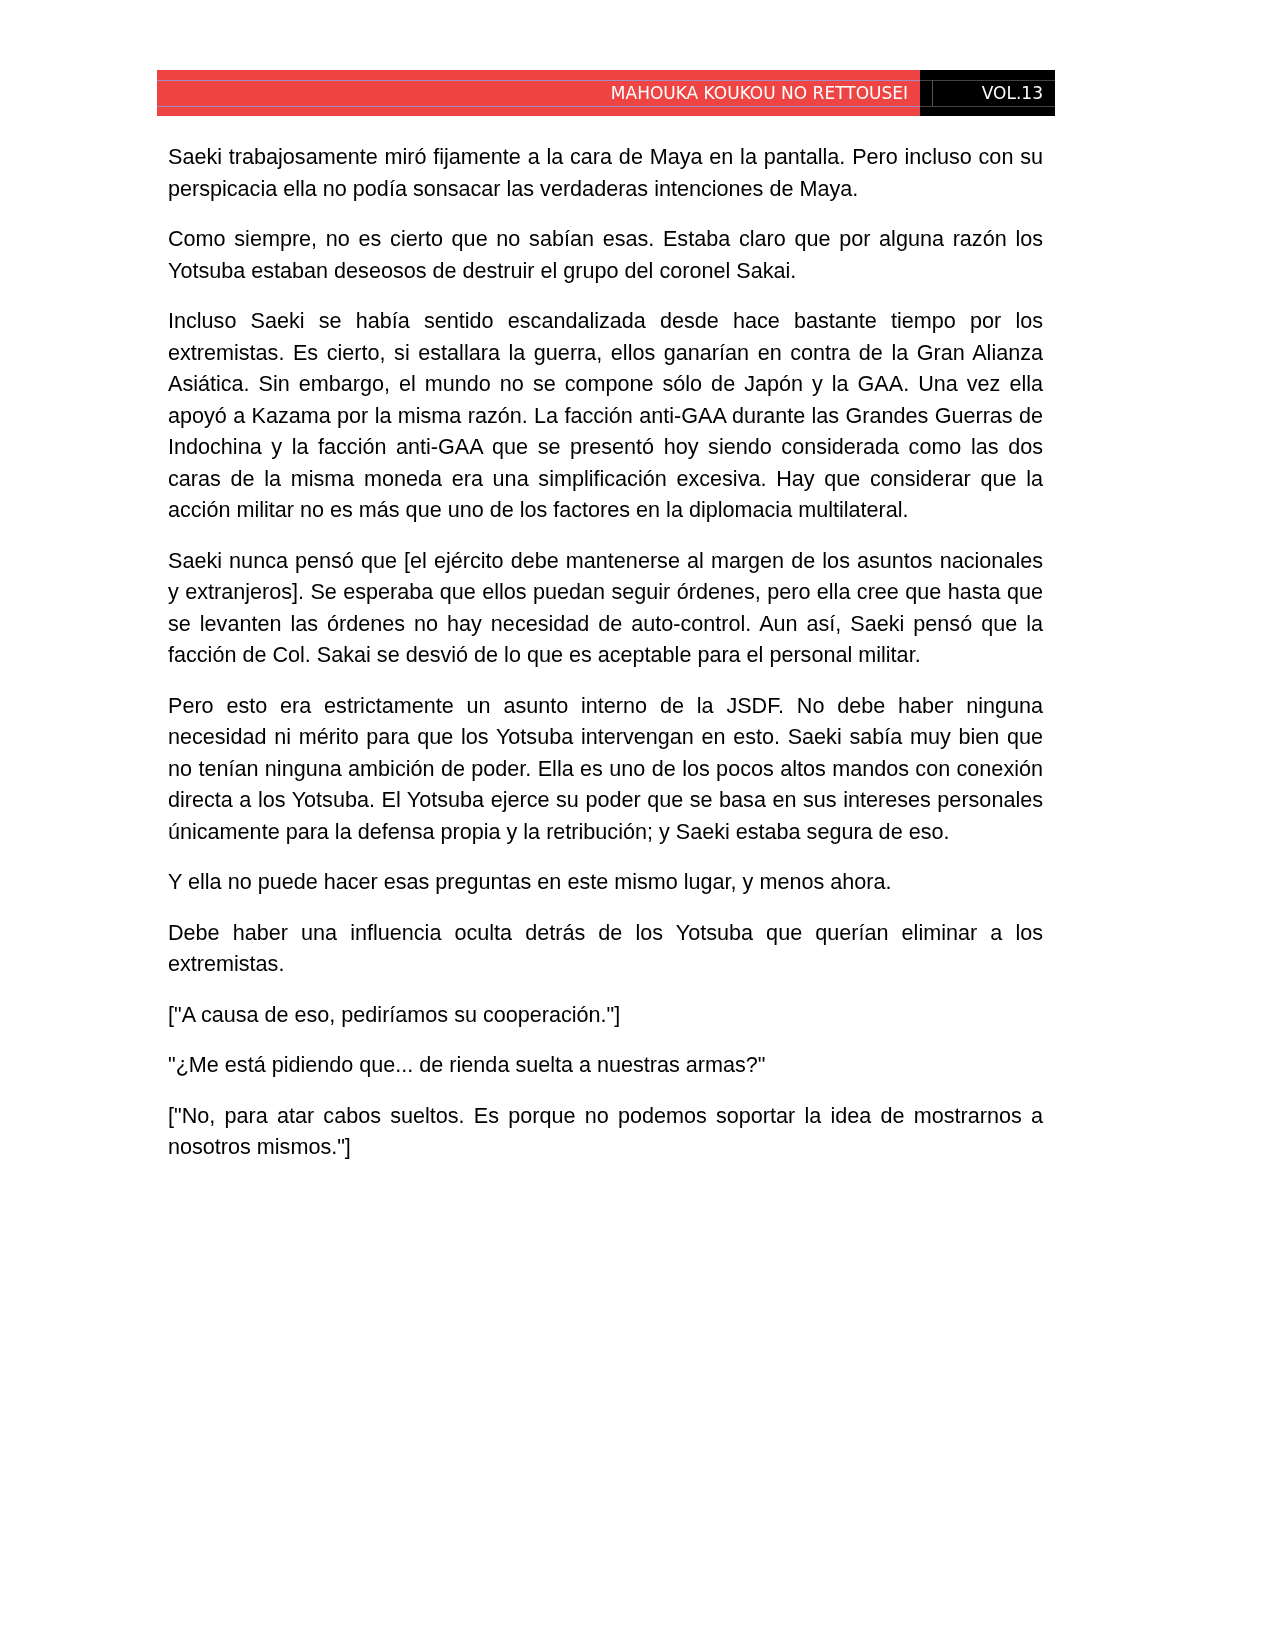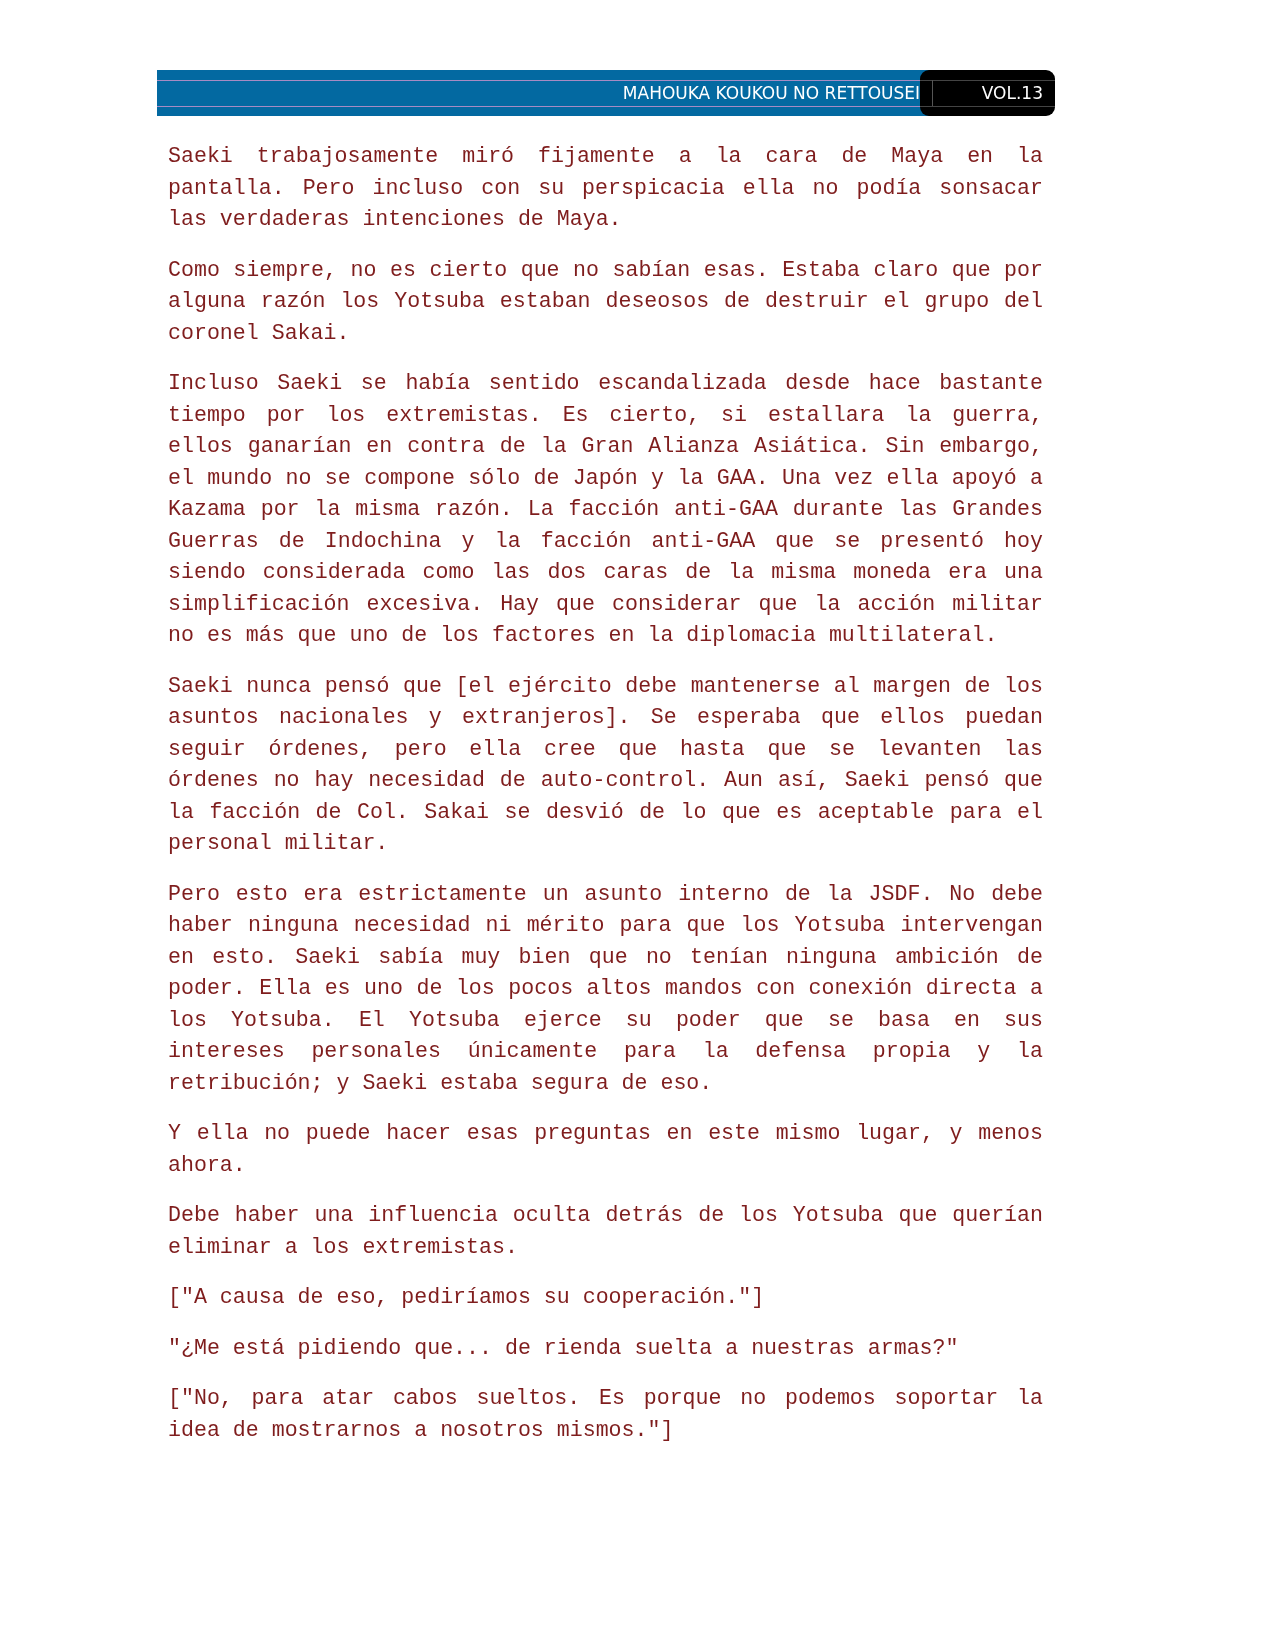--- a/index.html
+++ b/index.html
@@ -1,27 +1,27 @@
 <!DOCTYPE html>
 <html><head>
 <meta charset="utf-8">
 <style>
   html, body { margin:0; padding:0; background:#ffffff; }
   body { width:1275px; height:1650px; position:relative; overflow:hidden; }
   .header { position:absolute; left:157px; top:70px; width:898px; height:46px; }
-  .header .purple { position:absolute; left:0; top:0; width:763px; height:46px; background:#0369a1;padding-left:12px; }
+  .header .purple { position:absolute; left:0; top:0; width:763px; height:46px; background:#ef4444; }
   .header .purple .line1 { position:absolute; left:0; right:0; top:10px; height:1px; background:#a68bc4; }
   .header .purple .line2 { position:absolute; left:0; right:0; top:36px; height:1px; background:#a68bc4; }
   .header .title { position:absolute; right:12px; top:10px; line-height:26px; font-family:"DejaVu Sans", sans-serif; font-size:17px; color:#ffffff; letter-spacing:0px; }
-  .header .black { position:absolute; left:763px; top:0; width:135px; height:46px; background:#000000;border-radius:9px; }
+  .header .black { position:absolute; left:763px; top:0; width:135px; height:46px; background:#000000; }
   .header .black .sep { position:absolute; left:12px; top:10px; width:1px; height:26px; background:#555; }
   .header .black .hline1 { position:absolute; left:0; right:0; top:10px; height:1px; background:#444; }
   .header .black .hline2 { position:absolute; left:0; right:0; top:36px; height:1px; background:#444; }
   .header .vol { position:absolute; right:12px; top:10px; line-height:26px; font-family:"DejaVu Sans", sans-serif; font-size:17px; color:#ffffff; }
-  .content { position:absolute; left:168px; top:141px; width:875px; font-family:Liberation Mono, monospace; font-size:21.6px; line-height:31.5px; color:#7f1d1d; }
+  .content { position:absolute; left:168px; top:141px; width:875px; font-family:Liberation Sans, sans-serif; font-size:21.6px; line-height:31.5px; color:#000000; }
   .content p { margin:0 0 19px 0; text-align:justify; }
 </style>
 </head>
 <body>
 
 <div class="header">
   <div class="purple">
     <div class="line1"></div>
     <div class="line2"></div>
     <span class="title">MAHOUKA KOUKOU NO RETTOUSEI</span>

